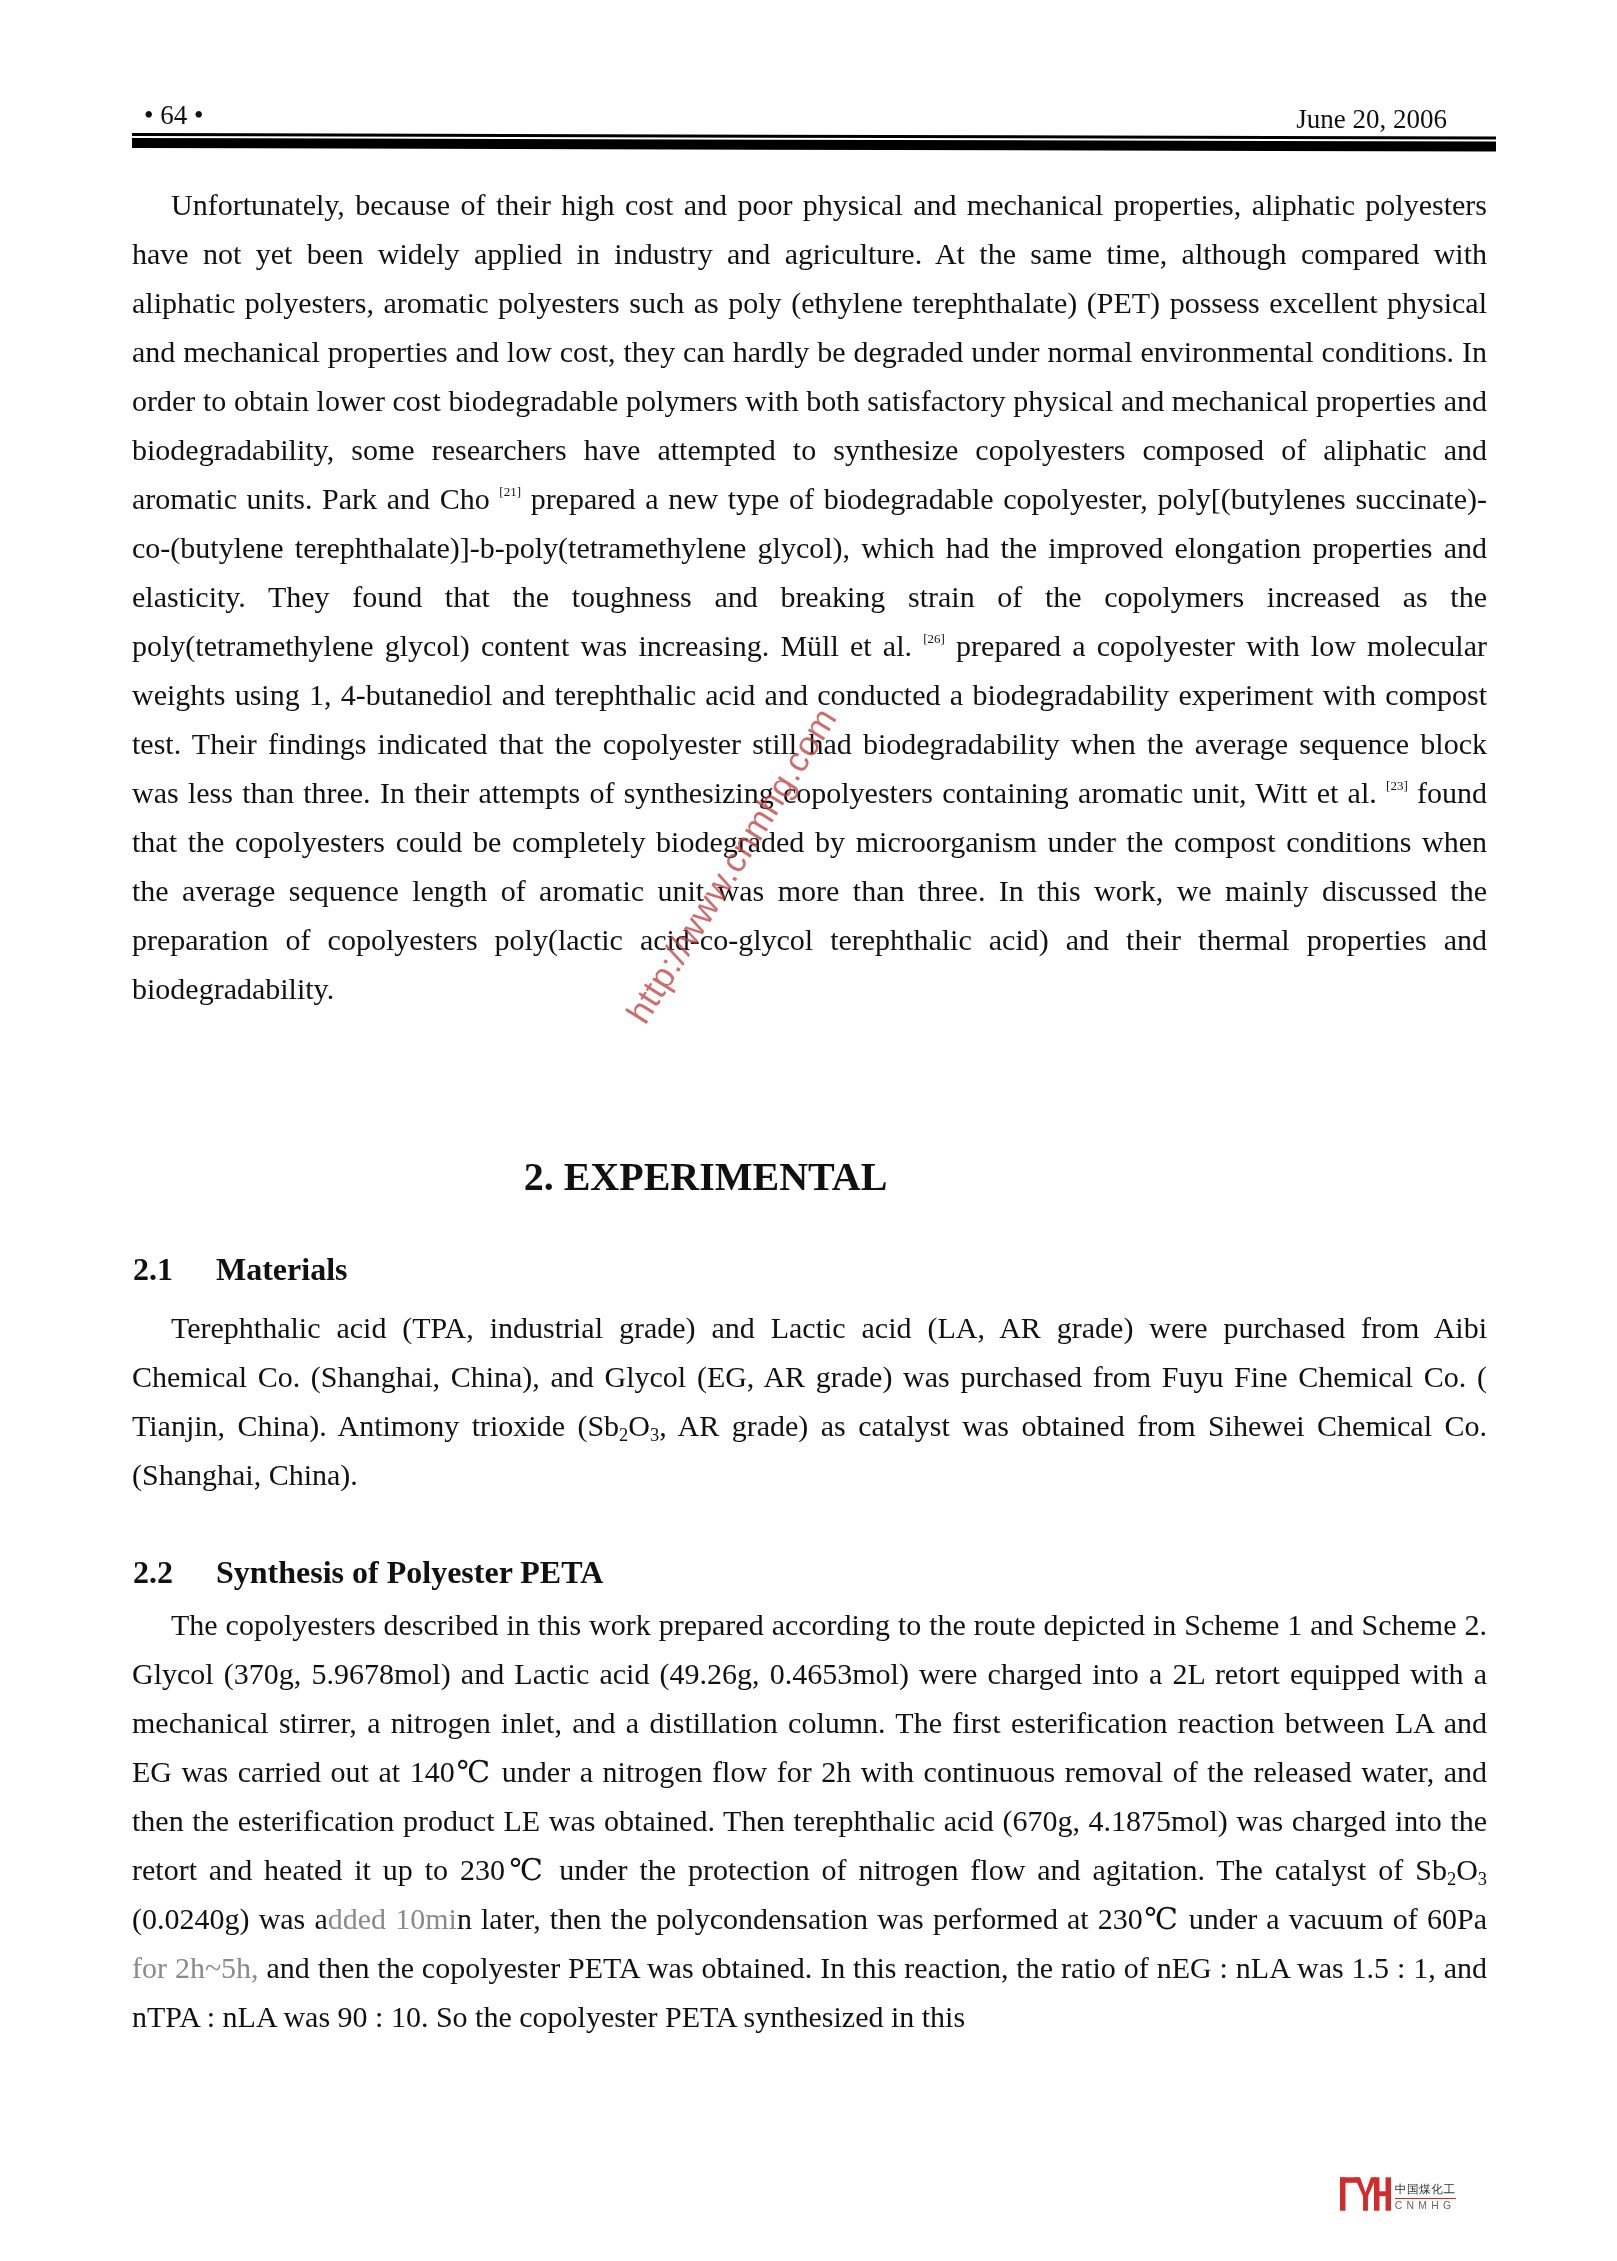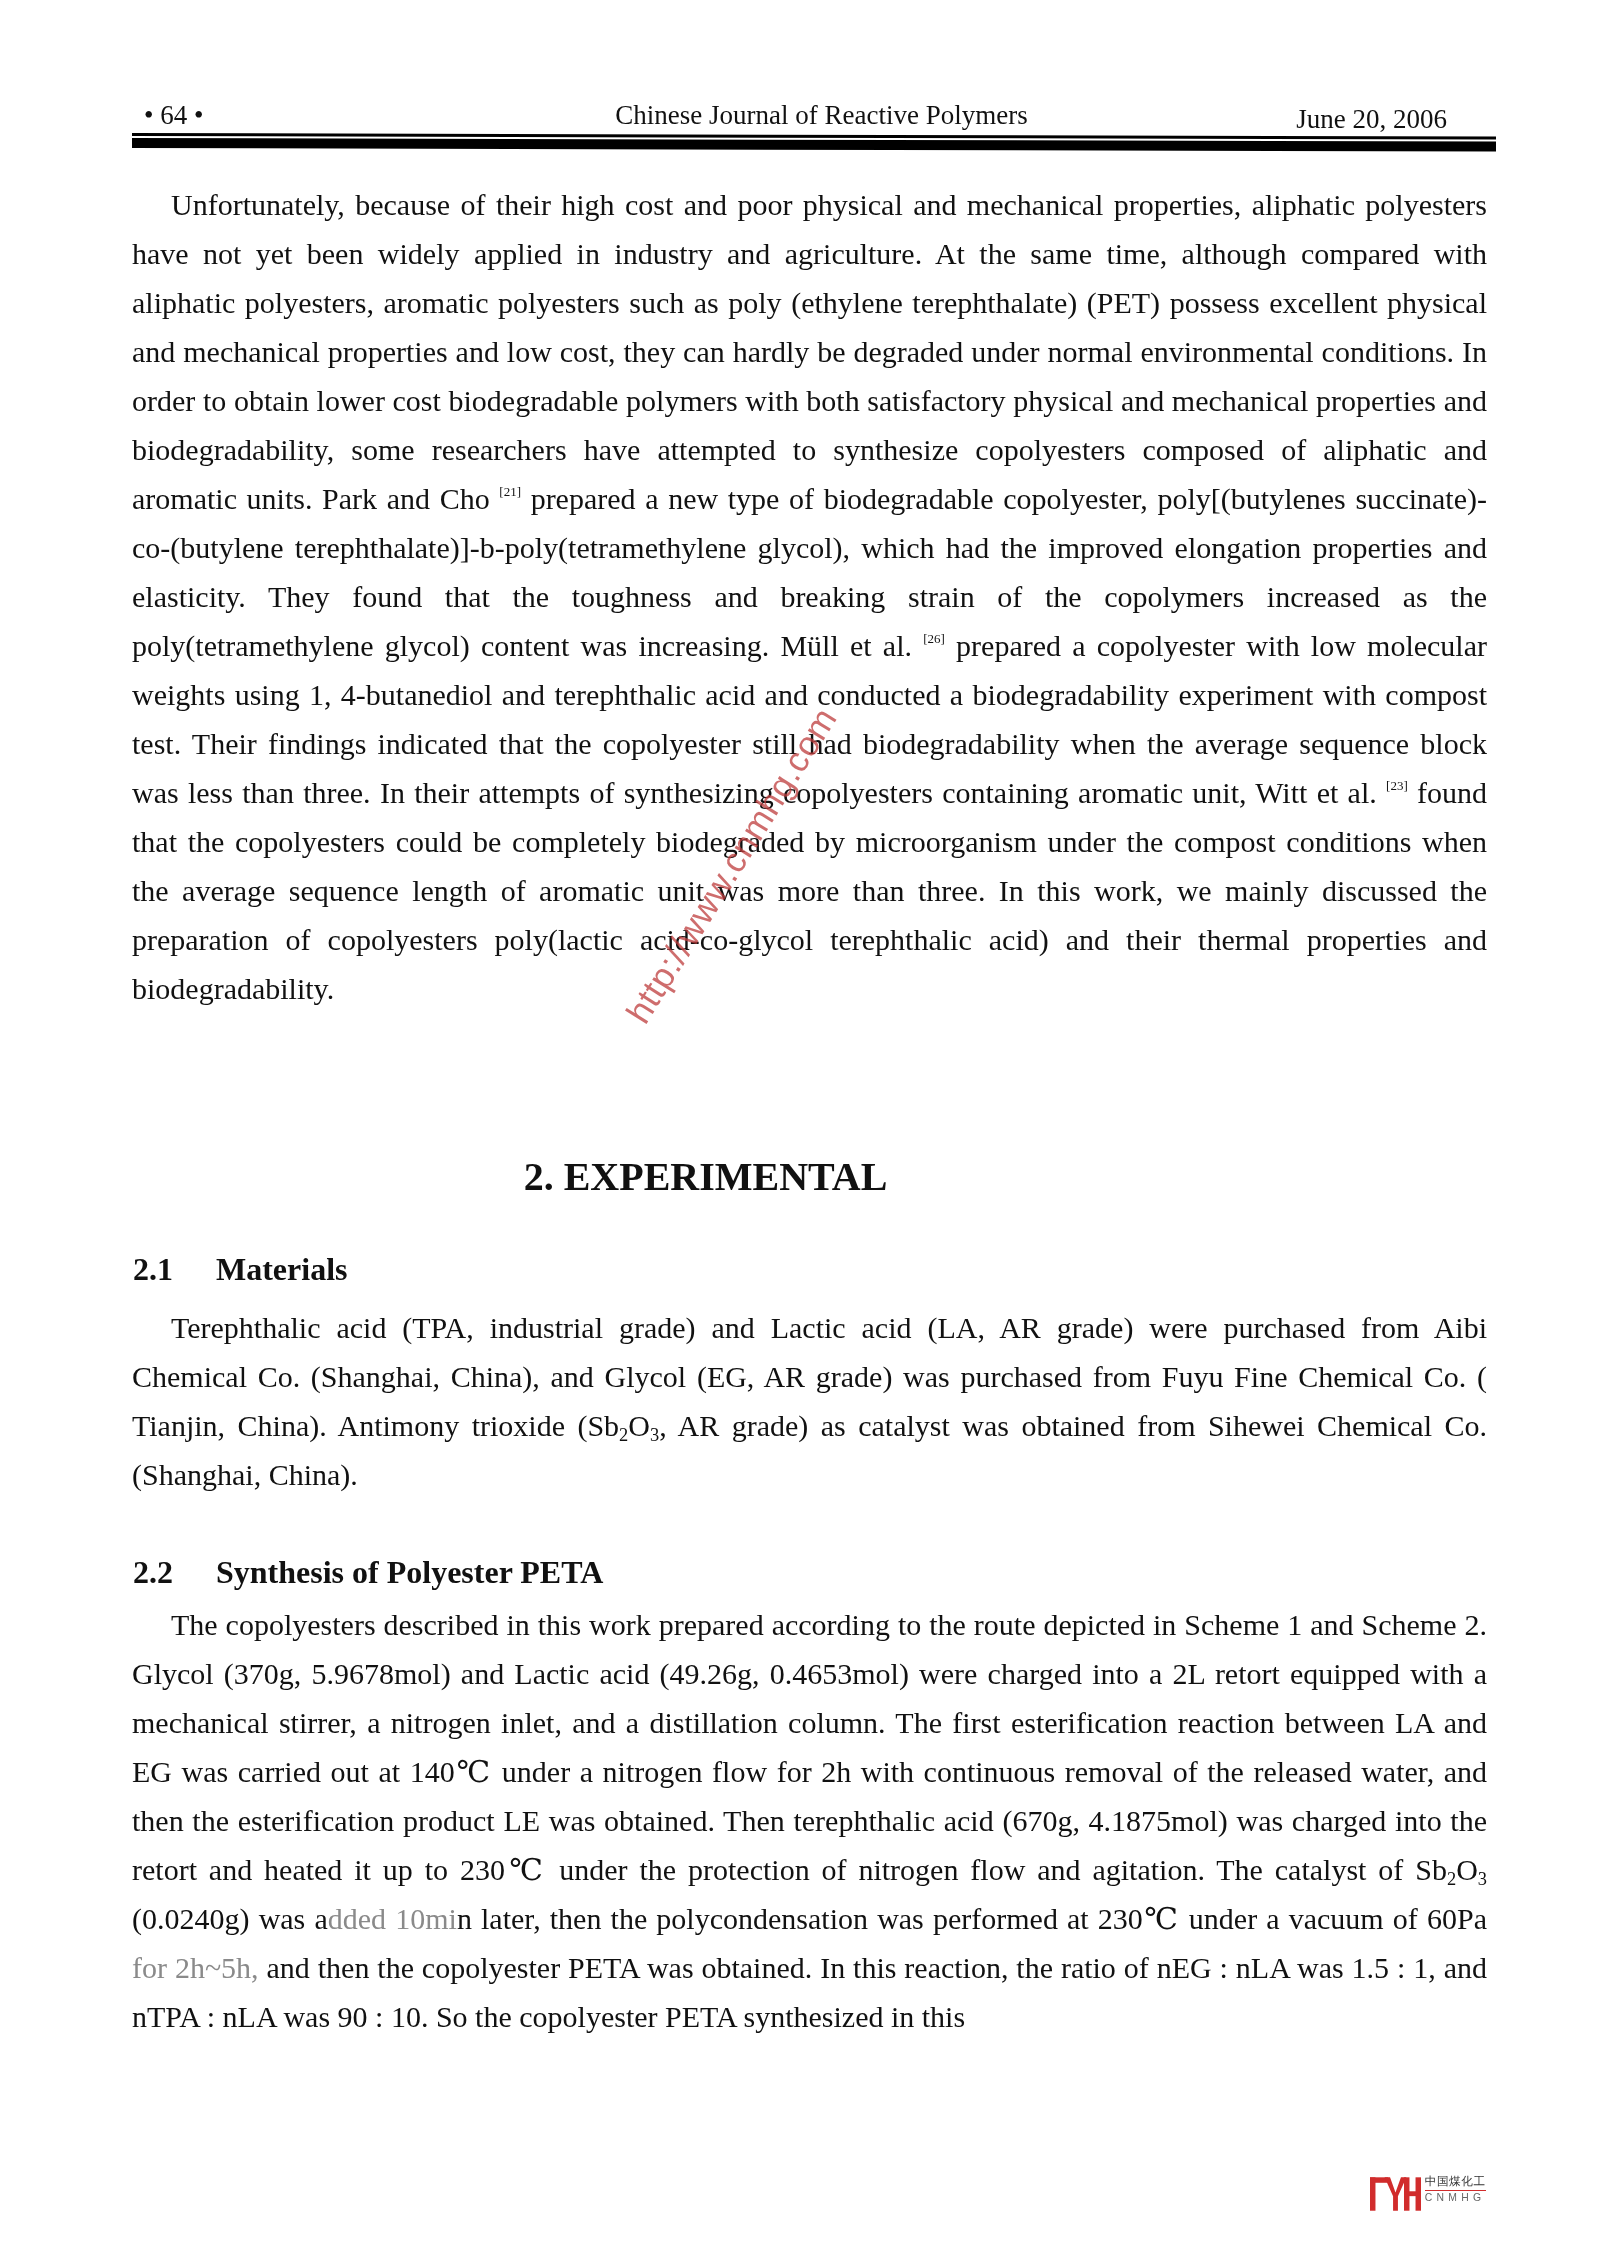--- a/index.html
+++ b/index.html
@@ -41,34 +41,33 @@
   .h-sub .num { display: inline-block; width: 83px; }
   .h-sub.s1 { top: 1251px; }
   .h-sub.s2 { top: 1554px; }
   .faded { color: #8a8a8a; }
   .watermark {
     position: absolute; left: 618px; top: 1009px; font-family: "Liberation Sans", sans-serif;
     font-size: 35px; color: rgba(190, 60, 60, 0.75); transform: rotate(-58deg);
     transform-origin: left top; white-space: nowrap; letter-spacing: 0.6px;
   }
   .logo {
-    position: absolute; left: 1370px; top: 2174px; height: 37px; display: flex; align-items: flex-start;
+    position: absolute; left: 1340px; top: 2174px; height: 37px; display: flex; align-items: flex-end;
   }
   .logo .mark { width: 51px; height: 37px; position: relative; }
   .logo .mark svg { display: block; }
   .logo .text { margin-left: 3.7px; display: flex; flex-direction: column; }
   .logo .cn { font-family: "DejaVu Sans", sans-serif; font-size: 11.6px; color: #333; border-bottom: 1.2px solid #d12c2c; padding-bottom: 1.2px; letter-spacing: 0.6px; }
   .logo .en { font-family: Liberation Sans, sans-serif; font-size: 10.4px; color: #666; letter-spacing: 4.3px; margin-top: 1.2px; }
 </style>
 </head>
 <body>
 
 <div class="header">
   <span class="page-num">• 64 •</span>
-  <div class="journal">Chinese Journal of Reactive Polymers</div>
   <span class="date">June 20, 2006</span>
 </div>
 <div class="rule-thin"></div>
 <div class="rule-thick"></div>
 
 <div class="body-text p1">
   <p>
     <span>Unfortunately, because of their high cost and poor physical and mechanical properties, aliphatic polyesters have not yet been widely applied in industry and agriculture. At the same time, although compared with aliphatic polyesters, aromatic polyesters such as poly (ethylene terephthalate) (PET) possess excellent physical and mechanical properties and low cost, they can hardly be degraded under normal environmental conditions. In order to obtain lower cost biodegradable polymers with both satisfactory physical and mechanical properties and biodegradability, some researchers have attempted to synthesize copolyesters composed of aliphatic and aromatic units. Park and Cho</span>
     <sup>[21]</sup>
     <span>prepared a new type of biodegradable copolyester, poly[(butylenes succinate)-co-(butylene terephthalate)]-b-poly(tetramethylene glycol), which had the improved elongation properties and elasticity. They found that the toughness and breaking strain of the copolymers increased as the poly(tetramethylene glycol) content was increasing. Müll et al.</span>

